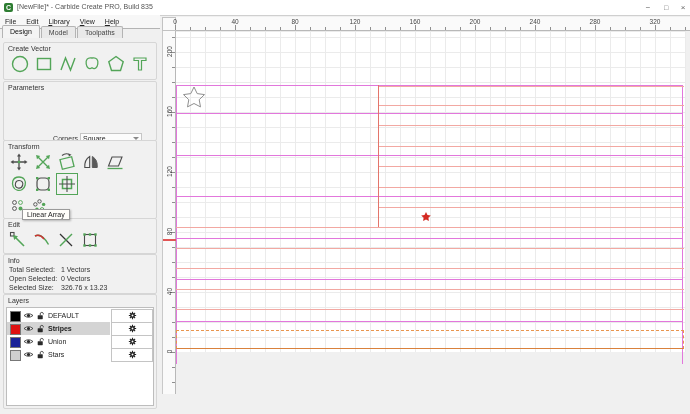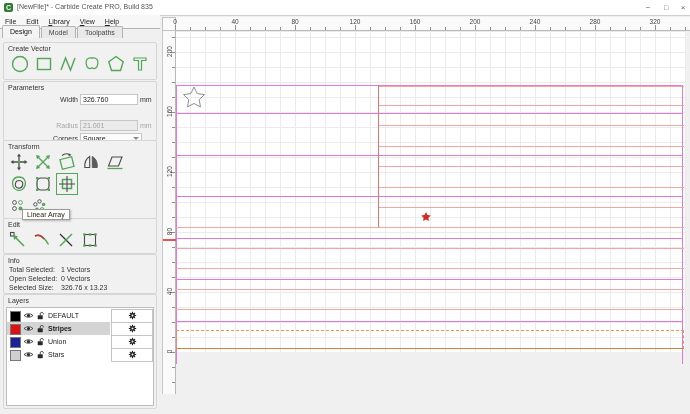--- a/index.html
+++ b/index.html
@@ -148,30 +148,20 @@
         </div>
         <div class="tool" style="left: 126px; top: 11px;">
           <svg viewBox="0 0 20 20" xmlns="http://www.w3.org/2000/svg">
             <path d="M4,4 H16 V6.5 H11.5 V16 H8.5 V6.5 H4 Z" fill="none" stroke="#53a558" stroke-width="1.2"></path>
           </svg>
         </div>
       </div>
 
     <div class="group" id="g-params">
       <div class="group-label">Parameters</div>
-      <div class="prow" style="top:12px">
-        <span class="plabel">Width</span>
-        <input class="pinput" value="326.760" style="">
-        <span class="punit">mm</span>
-      </div>
-      <div class="prow disabled" style="top:38px">
-        <span class="plabel">Radius</span>
-        <input class="pinput disabled" disabled="" value="21.001" style="">
-        <span class="punit">mm</span>
-      </div>
       <div class="prow" style="top:51px">
         <span class="plabel">Corners</span>
         <div class="pselect">
           <span>Square</span>
           <span class="caret"></span>
         </div>
       </div>
     </div>
 
     <div class="group" id="g-transform">

